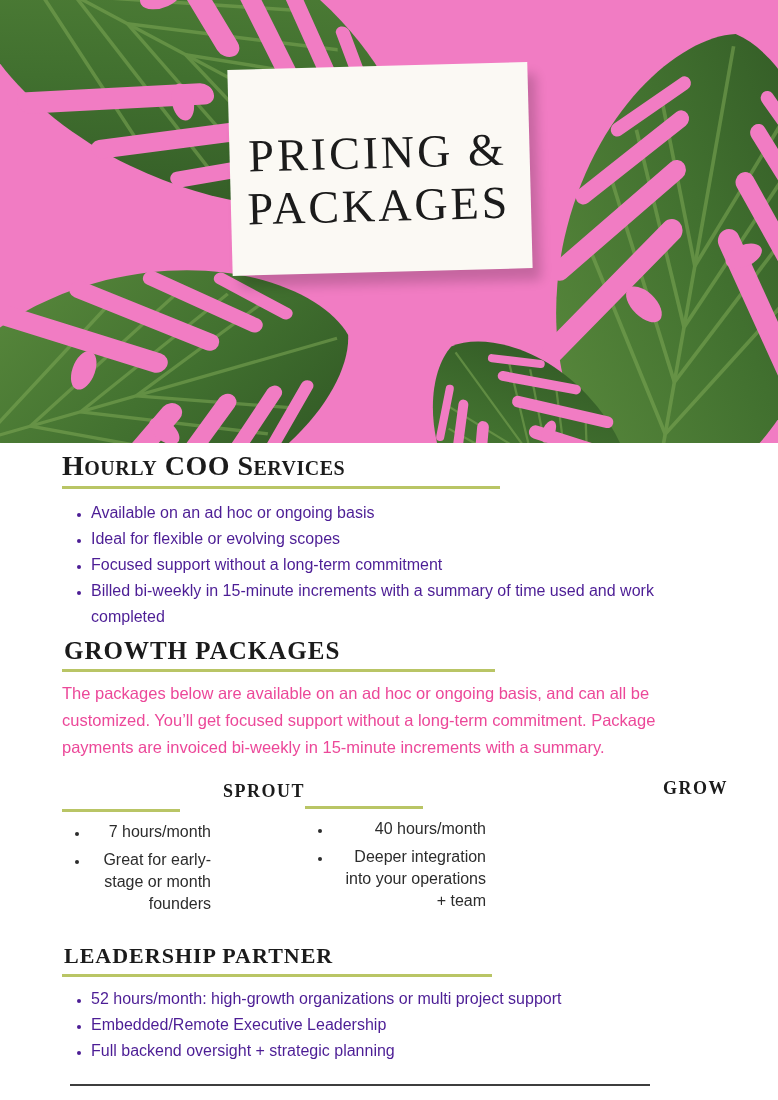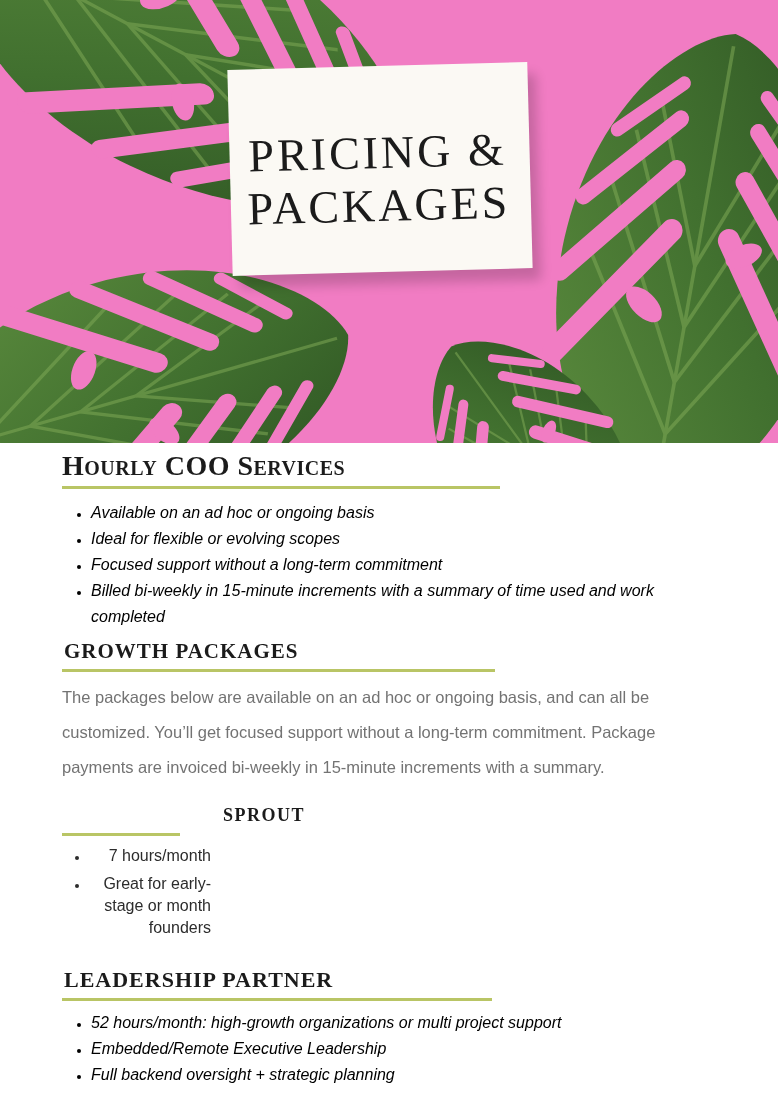--- a/index.html
+++ b/index.html
@@ -11,36 +11,36 @@
   .hero{display:block;width:778px;height:443px;}
   .content{padding:0 50px 0 62px;}
 
   h2.sc-heading{
     font-family:"Liberation Serif",serif;font-variant:small-caps;
     font-weight:700;font-size:28px;line-height:27px;letter-spacing:.5px;
     color:#1b1b1b;margin:9px 0 0 0;
   }
   h3.caps-heading{
     font-family:"Liberation Serif",serif;font-weight:700;
-    font-size:21px;line-height:22px;letter-spacing:1px;
+    font-size:25px;line-height:22px;letter-spacing:1px;
     color:#1b1b1b;margin:10px 0 0 2px;
   }
   h3.caps-heading.small{font-size:22px;margin-top:24px;}
   .rule{height:3px;background:#b9c565;border:none;margin:7px 0 0 0;}
   .rule.full{width:438px;}
   .rule.growth{width:433px;margin-bottom:8px;}
   .rule.lead{width:430px;margin-bottom:9px;}
   .rule.pkg{width:118px;height:3px;margin:8px 0 9px 0;}
 
   ul.bullets{margin:11px 0 0 0;padding-left:29px;}
-  ul.bullets li{font-size:16px;line-height:26px;color:#000000;font-style:italic;}
+  ul.bullets li{font-size:16px;line-height:26px;color:#4c1d95;}
   ul.bullets li::marker{font-size:12px;}
 
   p.desc{
-    font-size:16.5px;line-height:35px;color:#737373;
+    font-size:16.5px;line-height:27px;color:#ec4899;
     margin:8px 0 0 0;max-width:640px;
   }
 
   .pkg-row{display:flex;margin-top:17px;}
   .pkg{box-sizing:border-box;text-align:right;}
   .pkg.sprout{width:243px;padding-top:3px;}
   .pkg.bloom{width:235px;padding-top:8px;}
   .pkg.grow{flex:1;padding-top:0;}
   .pkg-name{
     font-family:"Liberation Serif",serif;font-weight:700;
@@ -151,20 +151,28 @@
 
   <div class="pkg-row">
     <div class="pkg sprout">
       <div class="pkg-name">SPROUT</div>
       <div class="rule pkg"></div>
       <ul class="pkg-bullets">
         <li>7 hours/month</li>
         <li>Great for early-stage or month founders</li>
       </ul>
     </div>
+    <div class="pkg grow">
+      <div class="pkg-name">GROW</div>
+      <div class="rule pkg"></div>
+      <ul class="pkg-bullets">
+        <li>40 hours/month</li>
+        <li>Deeper integration into your operations + team</li>
+      </ul>
+    </div>
   </div>
 
   <section>
     <h3 class="caps-heading small">LEADERSHIP PARTNER</h3>
     <div class="rule lead"></div>
     <ul class="bullets" style="margin-top:4px;">
       <li>52 hours/month: high-growth organizations or multi project support</li>
       <li>Embedded/Remote Executive Leadership</li>
       <li>Full backend oversight + strategic planning</li>
     </ul>

